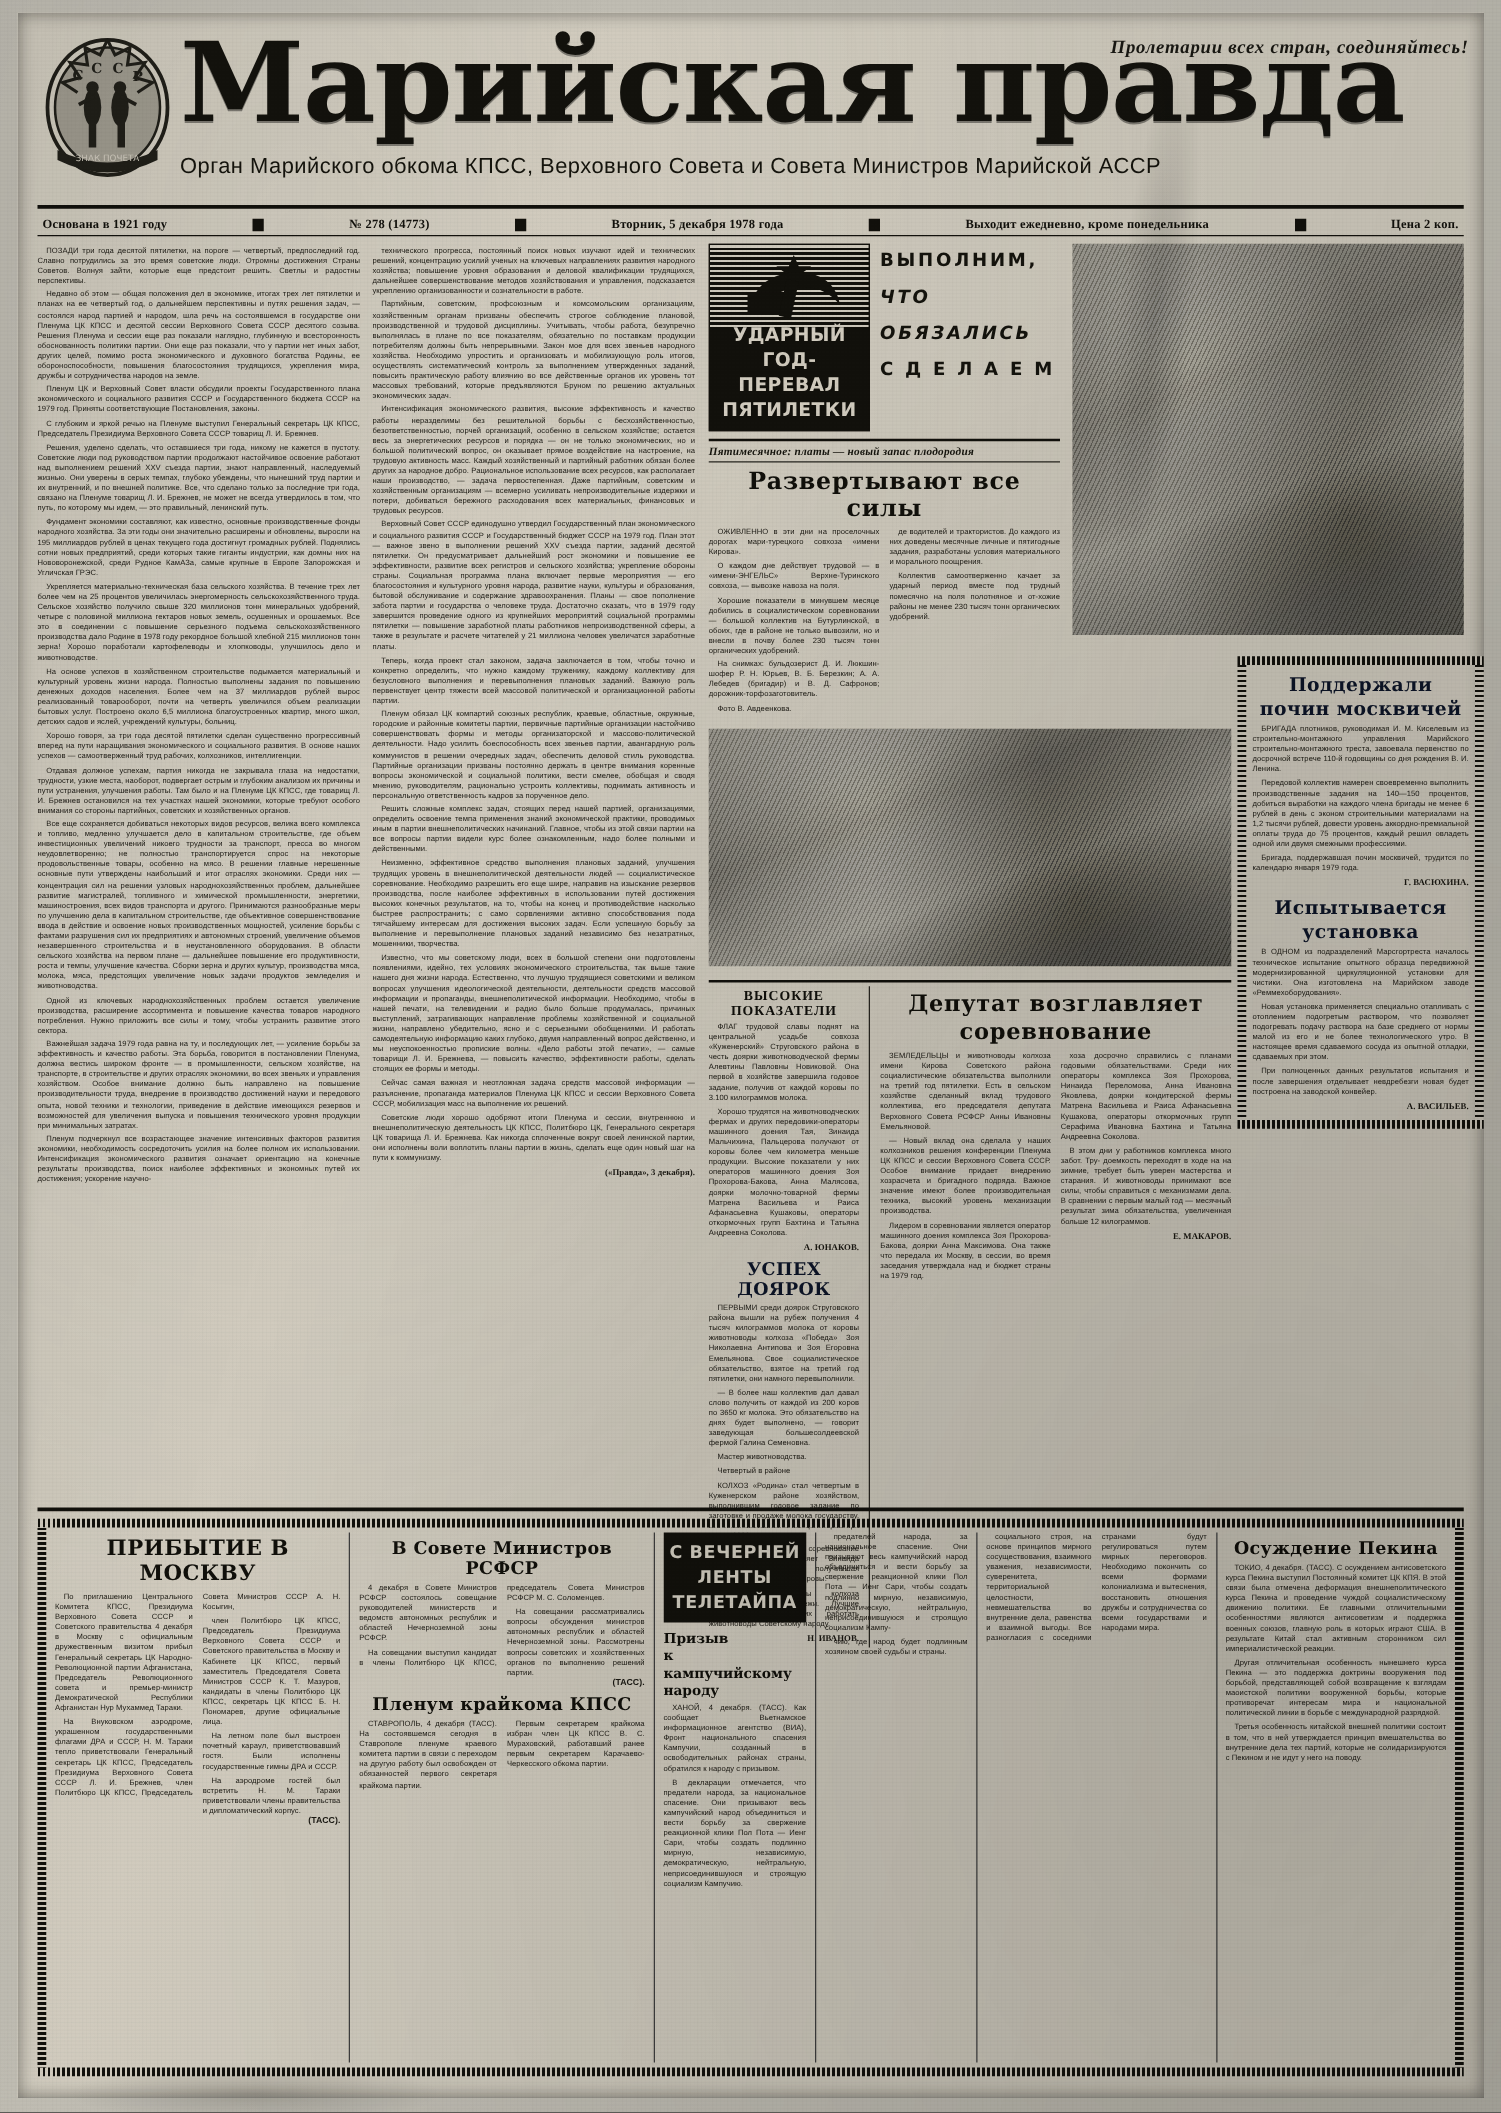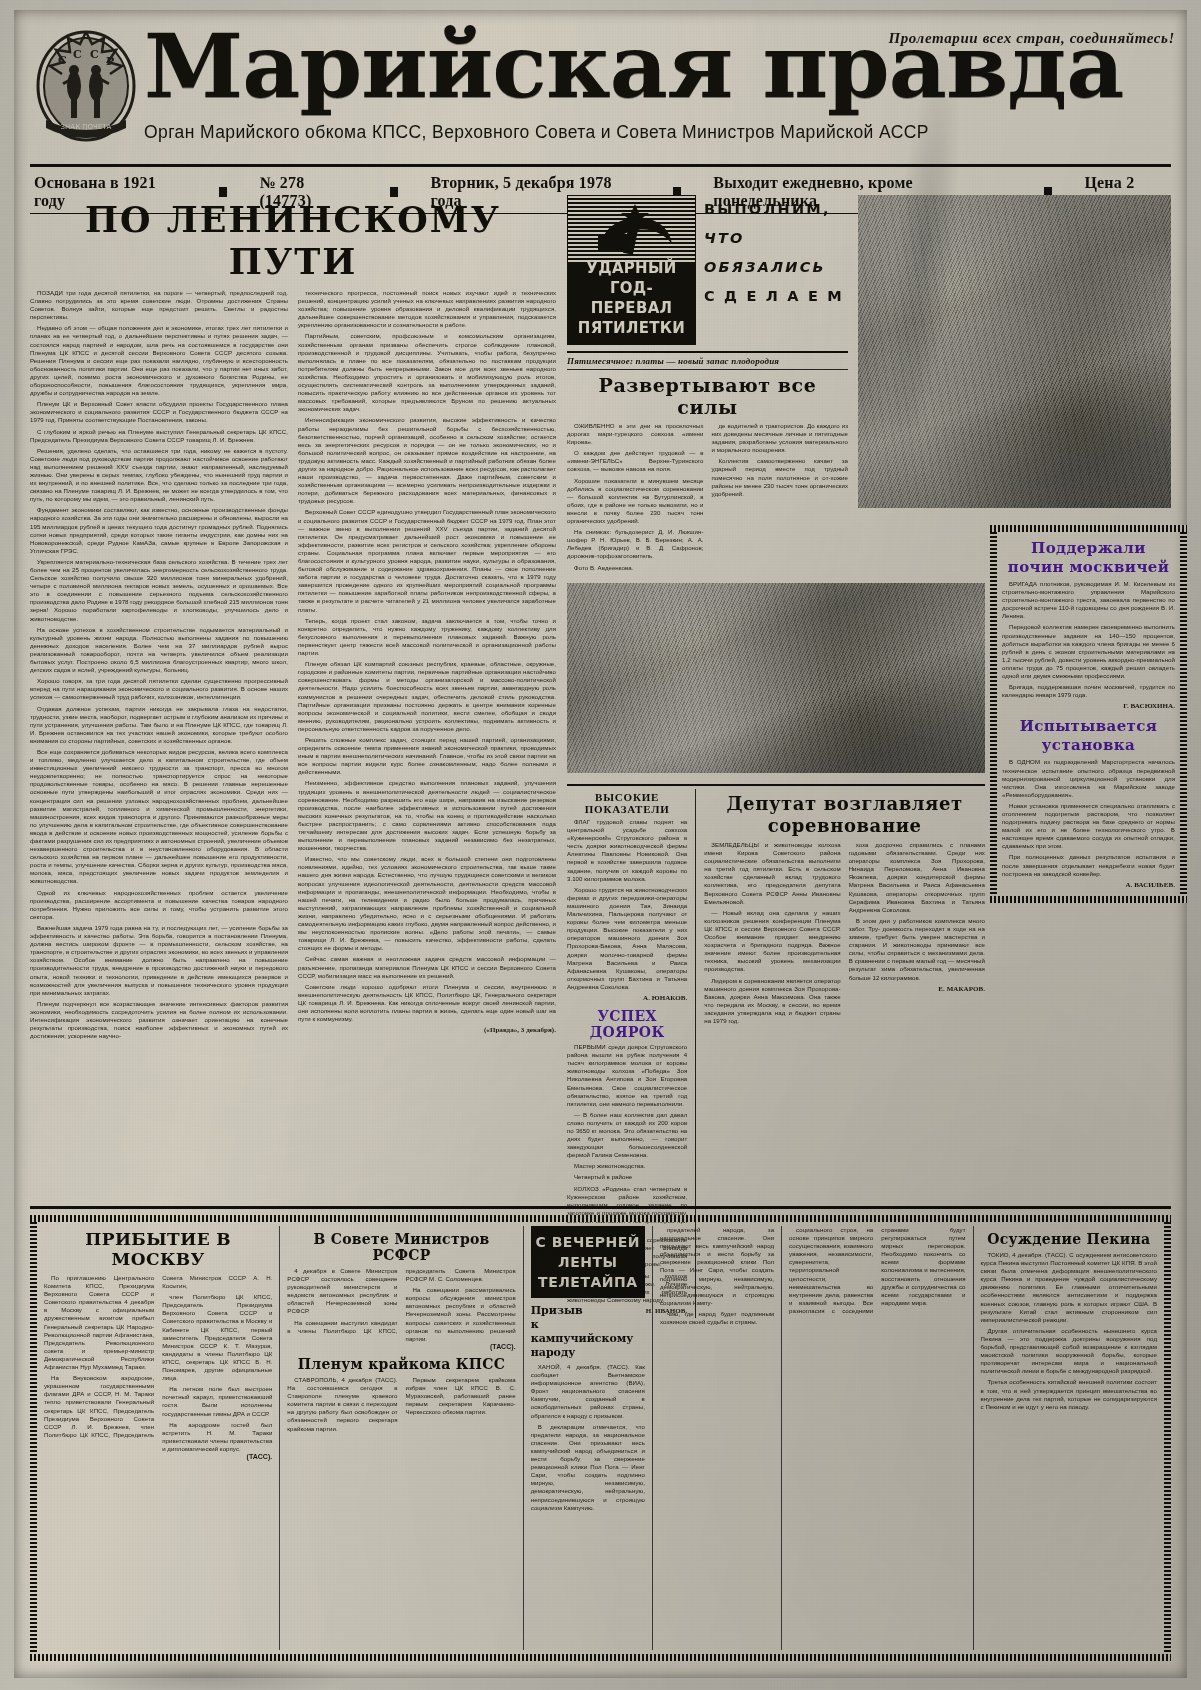--- a/index.html
+++ b/index.html
@@ -72,21 +72,21 @@
     font-family:"Liberation Sans", sans-serif;
     font-size:17.5px;letter-spacing:.4px;color:#17160f;
     white-space:nowrap;
   }
   .rule-thick{height:3px;background:#14130e;margin:2px 16px 0 16px;}
   .rule-thin{height:1px;background:#14130e;margin:0 16px;}
   .infoline{
     display:flex;align-items:center;justify-content:space-between;
     margin:4px 20px 3px 20px;
     font-family:"Liberation Serif", serif;
-    font-size:16px;font-weight:700;color:#14130e;letter-spacing:.2px;gap:32px;
+    font-size:10px;font-weight:700;color:#14130e;letter-spacing:.2px;gap:32px;
   }
   .infoline .sq{width:9px;height:10px;background:#14130e;display:inline-block;}
 
   
   .col-rule{border-left:1px solid #404040;}
   .body-txt{
     font-family:"Liberation Sans", sans-serif;
     font-size:6.1px;line-height:8.1px;
     text-align:justify;color:#1d1b15;
     letter-spacing:.05px;
@@ -154,21 +154,21 @@
   .cap-ital{
     font-family:"Liberation Serif",serif;font-style:italic;font-weight:700;
     font-size:9px;color:#17160f;letter-spacing:.2px;
   }
   .head2{
     font-family:"DejaVu Serif",serif;font-weight:700;font-size:19px;
     text-align:center;color:#13120d;letter-spacing:.6px;margin:4px 0 4px 0;
   }
   .head3{
     font-family:"DejaVu Serif",serif;font-weight:700;font-size:14px;
-    text-align:center;color:#4c1d95;letter-spacing:.4px;margin:3px 0 3px 0;
+    text-align:center;color:#0f172a;letter-spacing:.4px;margin:3px 0 3px 0;
   }
   .head-small-caps{
     font-family:"Liberation Serif",serif;font-weight:700;font-size:11px;
     text-align:center;color:#13120d;letter-spacing:.8px;margin:2px 0 3px 0;
   }
   .hr-b{height:2px;background:#14130e;margin:3px 0;}
   .hr-t{height:1px;background:#2a2822;margin:3px 0;}
 
   
   .rail{position:absolute;left:960px;top:330px;width:197px;}
@@ -264,21 +264,20 @@
     <span class="sq"></span>
     <span>Выходит ежедневно, кроме понедельника</span>
     <span class="sq"></span>
     <span>Цена 2 коп.</span>
   </div>
   <div class="rule-thin"></div>
 
   <div class="top-zone">
 
     <div class="lead-wrap">
-      <div class="lead-head">ПО ЛЕНИНСКОМУ ПУТИ</div>
       <div class="lead-cols">
         <div class="body-txt" id="leadc1">
               <p>ПОЗАДИ три года десятой пятилетки, на пороге — четвертый, предпоследний год. Славно потрудились за это время советские люди. Отромны достижения Страны Советов. Волнуя зайти, которые еще предстоит решить. Светлы и радостны перспективы.</p>
               <p>Недавно об этом — общая положения дел в экономике, итогах трех лет пятилетки и планах на ее четвертый год, о дальнейшем перспективны и путях решения задач, — состоялся народ партией и народом, шла речь на состоявшемся в государстве они Пленума ЦК КПСС и десятой сессии Верховного Совета СССР десятого созыва. Решения Пленума и сессии еще раз показали наглядно, глубинную и всесторонность обоснованность политики партии. Они еще раз показали, что у партии нет иных забот, других целей, помимо роста экономического и духовного богатства Родины, ее обороноспособности, повышения благосостояния трудящихся, укрепления мира, дружбы и сотрудничества народов на земле.</p>
               <p>Пленум ЦК и Верховный Совет власти обсудили проекты Государственного плана экономического и социального развития СССР и Государственного бюджета СССР на 1979 год. Приняты соответствующие Постановления, законы.</p>
               <p>С глубоким и яркой речью на Пленуме выступил Генеральный секретарь ЦК КПСС, Председатель Президиума Верховного Совета СССР товарищ Л. И. Брежнев.</p>
               <p>Решения, уделено сделать, что оставшиеся три года, никому не кажется в пустоту. Советские люди под руководством партии продолжают настойчивое освоение работают над выполнением решений XXV съезда партии, знают направленный, наследуемый жизнью. Они уверены в серых темпах, глубоко убеждены, что нынешний труд партии и их внутренний, и по внешней политике. Все, что сделано только за последние три года, связано на Пленуме товарищ Л. И. Брежнев, не может не всегда утвердилось в том, что путь, по которому мы идем, — это правильный, ленинский путь.</p>
               <p>Фундамент экономики составляют, как известно, основные производственные фонды народного хозяйства. За эти годы они значительно расширены и обновлены, выросли на 195 миллиардов рублей в ценах текущего года достигнут громадных рублей. Поднялись сотни новых предприятий, среди которых такие гиганты индустрии, как домны них на Нововоронежской, среди Рудное КамАЗа, самые крупные в Европе Запорожская и Угличская ГРЭС.</p>
               <p>Укрепляется материально-техническая база сельского хозяйства. В течение трех лет более чем на 25 процентов увеличилась энергомерность сельскохозяйственного труда. Сельское хозяйство получило свыше 320 миллионов тонн минеральных удобрений, четыре с половиной миллиона гектаров новых земель, осушенных и орошаемых. Все это в соединении с повышение серьезного подъема сельскохозяйственного производства дало Родине в 1978 году рекордное большой хлебной 215 миллионов тонн зерна! Хорошо поработали картофелеводы и хлопководы, улучшилось дело и животноводстве.</p>
               <p>На основе успехов в хозяйственном строительстве подымается материальный и культурный уровень жизни народа. Полностью выполнены задания по повышению денежных доходов населения. Более чем на 37 миллиардов рублей вырос реализованный товарооборот, почти на четверть увеличился объем реализации бытовых услуг. Построено около 6,5 миллиона благоустроенных квартир, много школ, детских садов и яслей, учреждений культуры, больниц.</p>

